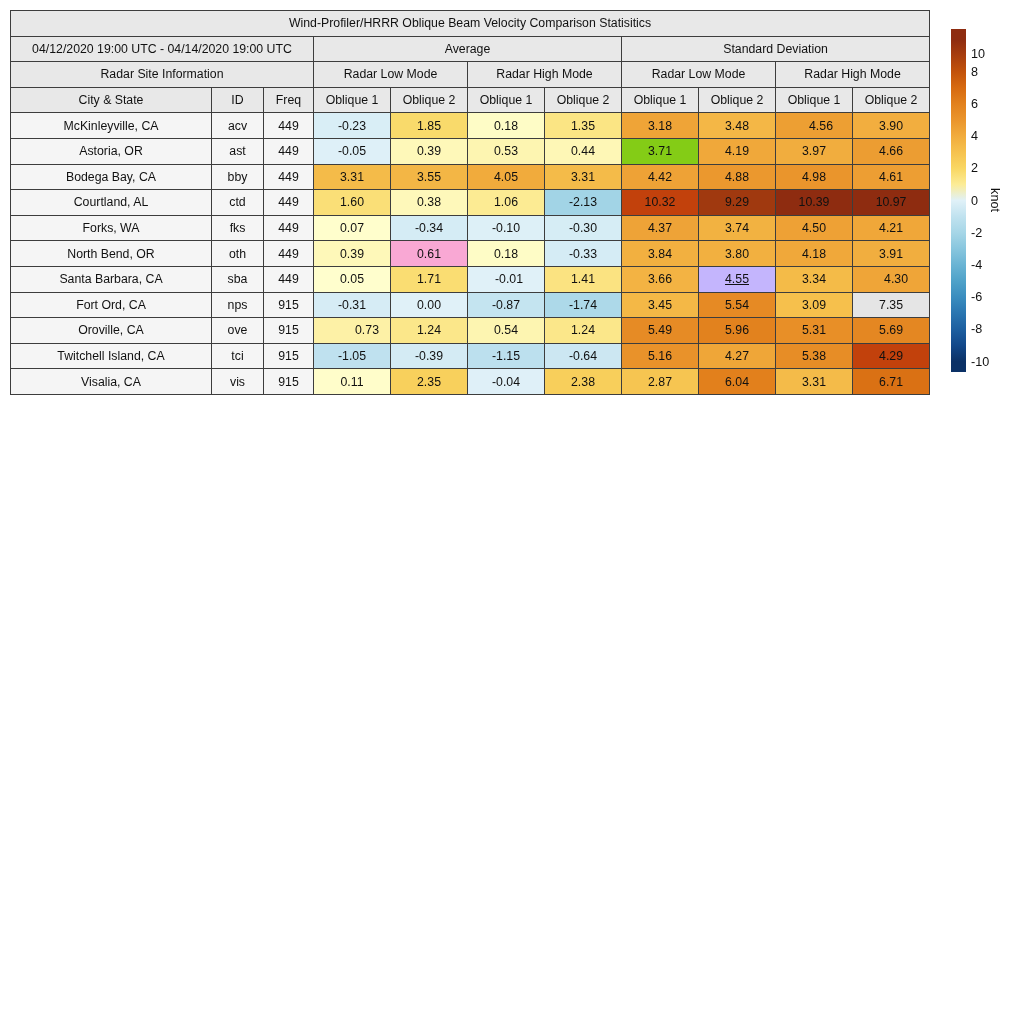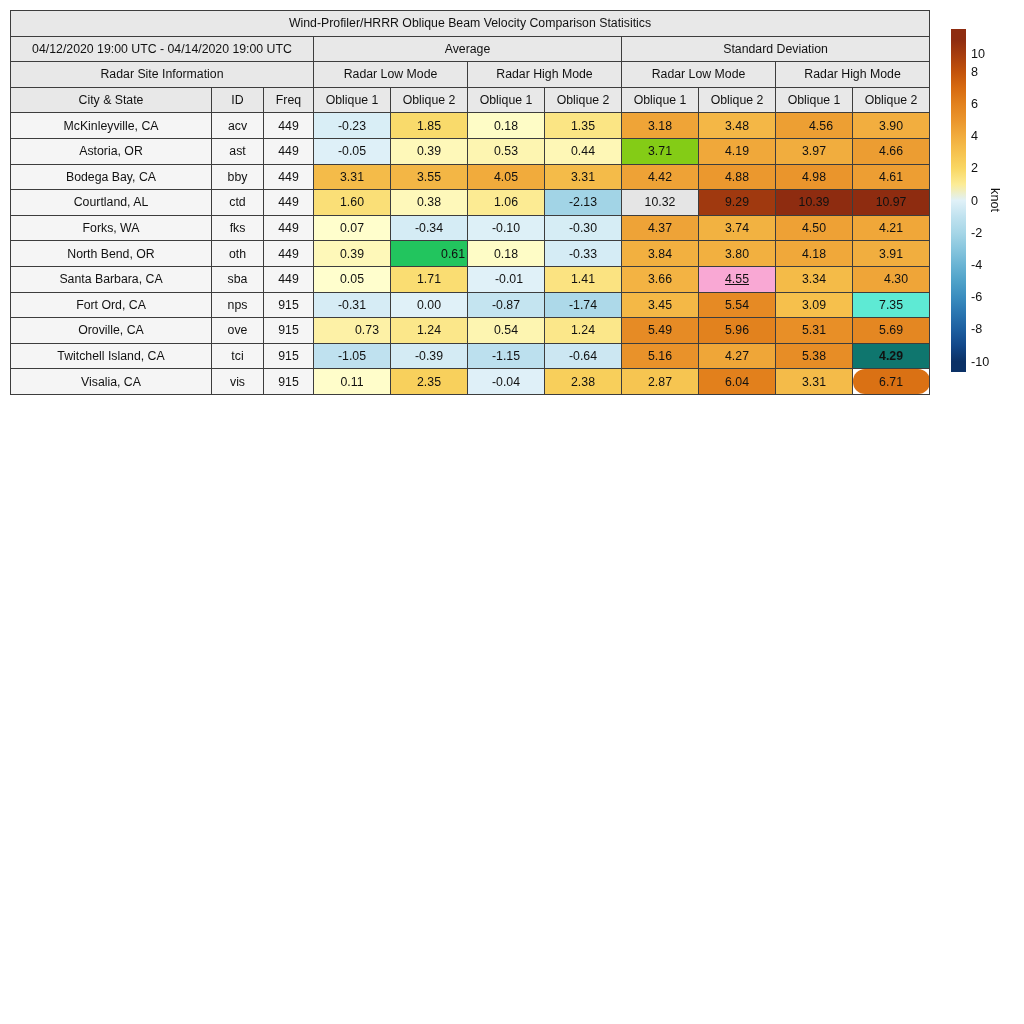--- a/index.html
+++ b/index.html
@@ -153,21 +153,21 @@
           <td style="background: rgb(237, 158, 51);">4.61</td>
         </tr>
         <tr>
           <td class="lbl">Courtland, AL</td>
           <td class="lbl">ctd</td>
           <td class="lbl">449</td>
           <td style="background: rgb(250, 223, 119);">1.60</td>
           <td style="background: rgb(254, 248, 186);">0.38</td>
           <td style="background: rgb(252, 235, 147);">1.06</td>
           <td style="background: rgb(162, 212, 230);">-2.13</td>
-          <td style="background: #e5e5e5;">10.32</td>
+          <td style="background: #c2410c;">10.32</td>
           <td style="background: rgb(160, 57, 15);">9.29</td>
           <td style="background: rgb(142, 44, 16);">10.39</td>
           <td style="background: rgb(142, 44, 16);">10.97</td>
         </tr>
         <tr>
           <td class="lbl">Forks, WA</td>
           <td class="lbl">fks</td>
           <td class="lbl">449</td>
           <td style="background: rgb(255, 254, 204);">0.07</td>
           <td style="background: rgb(213, 236, 245);">-0.34</td>
@@ -176,53 +176,53 @@
           <td style="background: rgb(238, 163, 55);">4.37</td>
           <td style="background: rgb(242, 178, 65);">3.74</td>
           <td style="background: rgb(238, 161, 53);">4.50</td>
           <td style="background: rgb(240, 167, 57);">4.21</td>
         </tr>
         <tr>
           <td class="lbl">North Bend, OR</td>
           <td class="lbl">oth</td>
           <td class="lbl">449</td>
           <td style="background: rgb(254, 248, 185);">0.39</td>
-          <td style="background: #22c55e; text-align: right;">0.61</td>
+          <td style="background: #f9a8d4;">0.61</td>
           <td style="background: rgb(254, 252, 198);">0.18</td>
           <td style="background: rgb(213, 236, 245);">-0.33</td>
           <td style="background: rgb(242, 176, 64);">3.84</td>
           <td style="background: rgb(242, 176, 64);">3.80</td>
           <td style="background: rgb(240, 168, 58);">4.18</td>
           <td style="background: rgb(241, 174, 63);">3.91</td>
         </tr>
         <tr>
           <td class="lbl">Santa Barbara, CA</td>
           <td class="lbl">sba</td>
           <td class="lbl">449</td>
           <td style="background: rgb(255, 254, 205);">0.05</td>
           <td style="background: rgb(250, 221, 114);">1.71</td>
           <td style="background: rgb(224, 241, 248); padding-left: 8px;">-0.01</td>
           <td style="background: rgb(251, 227, 129);">1.41</td>
           <td style="background: rgb(243, 179, 67);">3.66</td>
-          <td style="background: #f9a8d4; text-decoration: underline;">4.55</td>
+          <td style="background: #c4b5fd; text-decoration: underline;">4.55</td>
           <td style="background: rgb(244, 187, 72);">3.34</td>
           <td style="background: rgb(239, 165, 56); padding-left: 12px;">4.30</td>
         </tr>
         <tr>
           <td class="lbl">Fort Ord, CA</td>
           <td class="lbl">nps</td>
           <td class="lbl">915</td>
           <td style="background: rgb(214, 236, 245);">-0.31</td>
           <td style="background: rgb(224, 241, 248);">0.00</td>
           <td style="background: rgb(196, 228, 240);">-0.87</td>
           <td style="background: rgb(173, 217, 233);">-1.74</td>
           <td style="background: rgb(244, 184, 70);">3.45</td>
           <td style="background: rgb(230, 138, 36);">5.54</td>
           <td style="background: rgb(246, 192, 76);">3.09</td>
-          <td style="background: #5eead4;">7.35</td>
+          <td style="background: #e5e5e5;">7.35</td>
         </tr>
         <tr>
           <td class="lbl">Oroville, CA</td>
           <td class="lbl">ove</td>
           <td class="lbl">915</td>
           <td style="background: rgb(253, 241, 166); padding-left: 32px;">0.73</td>
           <td style="background: rgb(251, 231, 138);">1.24</td>
           <td style="background: rgb(253, 245, 177);">0.54</td>
           <td style="background: rgb(251, 231, 138);">1.24</td>
           <td style="background: rgb(230, 139, 37);">5.49</td>
@@ -234,34 +234,34 @@
           <td class="lbl">Twitchell Island, CA</td>
           <td class="lbl">tci</td>
           <td class="lbl">915</td>
           <td style="background: rgb(191, 225, 239);">-1.05</td>
           <td style="background: rgb(212, 235, 244);">-0.39</td>
           <td style="background: rgb(188, 224, 238);">-1.15</td>
           <td style="background: rgb(204, 231, 242);">-0.64</td>
           <td style="background: rgb(233, 146, 42);">5.16</td>
           <td style="background: rgb(239, 166, 56);">4.27</td>
           <td style="background: rgb(231, 141, 38);">5.38</td>
-          <td style="background: #0f766e; font-weight: bold;">4.29</td>
+          <td style="background: #c2410c;">4.29</td>
         </tr>
         <tr>
           <td class="lbl">Visalia, CA</td>
           <td class="lbl">vis</td>
           <td class="lbl">915</td>
           <td style="background: rgb(255, 253, 202);">0.11</td>
           <td style="background: rgb(248, 208, 92);">2.35</td>
           <td style="background: rgb(223, 240, 248);">-0.04</td>
           <td style="background: rgb(248, 207, 91);">2.38</td>
           <td style="background: rgb(246, 197, 81);">2.87</td>
           <td style="background: rgb(226, 128, 28);">6.04</td>
           <td style="background: rgb(244, 187, 73);">3.31</td>
-          <td style="background: rgb(218, 113, 20); border-radius: 12px;">6.71</td>
+          <td style="background: rgb(218, 113, 20);">6.71</td>
         </tr>
       </tbody>
   </table>
 
   <div class="cbar" id="cbar" style="background: linear-gradient(rgb(142, 44, 16) 0%, rgb(142, 44, 16) 3.05%, rgb(168, 62, 14) 7.75%, rgb(194, 82, 11) 12.44%, rgb(215, 106, 16) 17.14%, rgb(226, 129, 29) 21.83%, rgb(234, 149, 44) 26.53%, rgb(241, 172, 61) 31.22%, rgb(246, 194, 78) 35.92%, rgb(249, 215, 99) 40.61%, rgb(252, 236, 150) 45.31%, rgb(224, 241, 248) 50%, rgb(192, 226, 239) 54.69%, rgb(166, 214, 231) 59.39%, rgb(136, 198, 222) 64.08%, rgb(106, 180, 212) 68.78%, rgb(79, 162, 201) 73.47%, rgb(58, 141, 191) 78.17%, rgb(42, 118, 177) 82.86%, rgb(29, 95, 160) 87.56%, rgb(18, 72, 138) 92.25%, rgb(11, 49, 102) 96.95%, rgb(11, 49, 102) 100%);"></div>
   <div id="cbar-ticks">
       <div class="cbar-tick" style="top: 54px;">10</div>
       <div class="cbar-tick" style="top: 71.6737px;">8</div>
       <div class="cbar-tick" style="top: 103.88px;">6</div>
       <div class="cbar-tick" style="top: 136.087px;">4</div>

